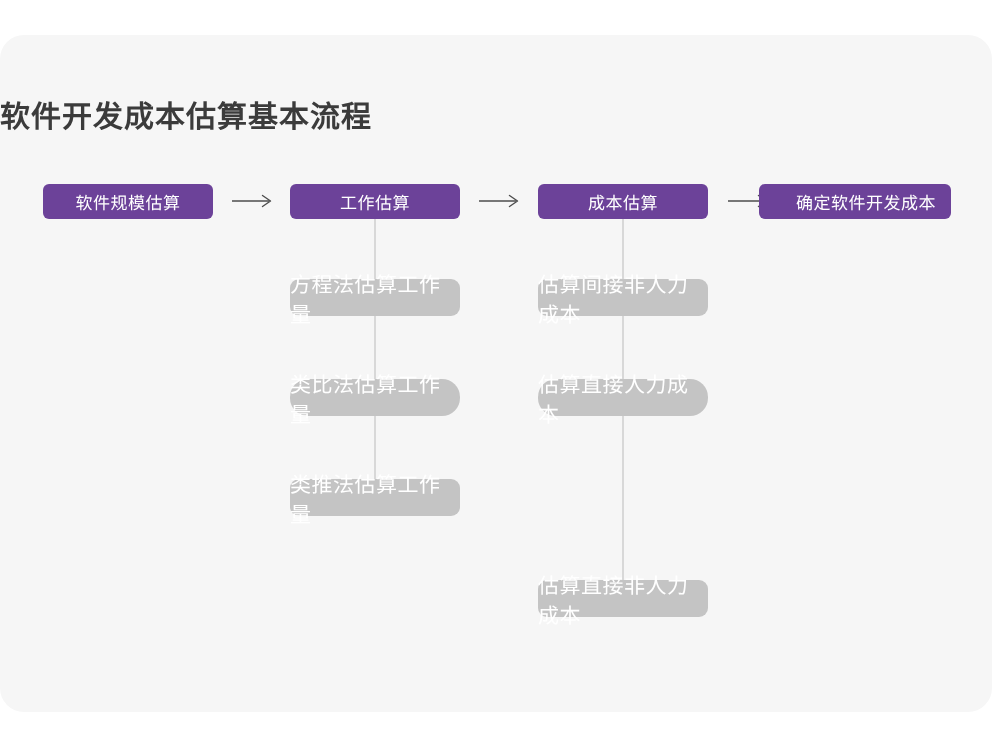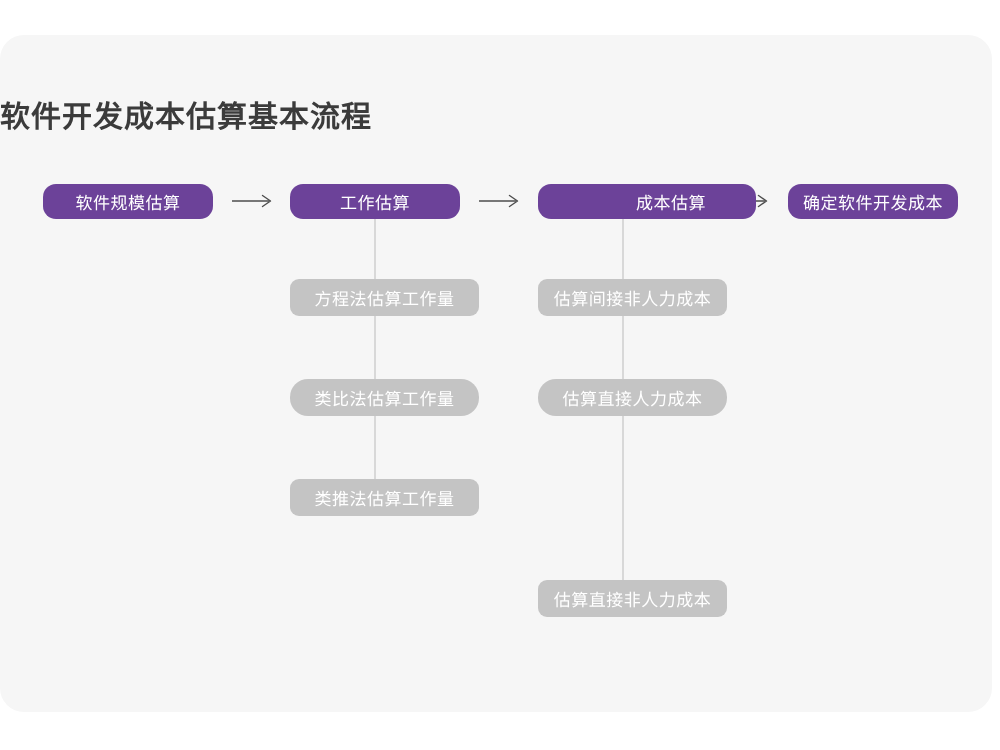--- a/index.html
+++ b/index.html
@@ -34,59 +34,59 @@
     font-weight: 700;
     letter-spacing: 1px;
     color: #3B3B3B;
   }
   .stage {
     position: absolute;
     top: 149px;
     width: 170px;
     height: 35px;
     background: #6C4299;
-    border-radius: 13px;
+    border-radius: 6px;
     color: #FFFFFF;
     font-size: 17px;
     letter-spacing: 0.5px;
     display: flex;
     align-items: center;
     justify-content: center;
     z-index: 3;
   }
   #stage-1 { left: 43px; }
   #stage-2 { left: 290px; }
-  #stage-3 { left: 538px; padding-left: 48px; }
-  #stage-4 { left: 788px; }
+  #stage-3 { left: 538px; }
+  #stage-4 { left: 759px; padding-left: 22px; }
   .arrow {
     position: absolute;
     top: 158px;
     width: 42px;
     height: 16px;
     z-index: 2;
   }
   #arrow-1 { left: 231px; }
   #arrow-2 { left: 478px; }
   #arrow-3 { left: 727px; }
   .vline {
     position: absolute;
     width: 2px;
     background: #D8D8D8;
     z-index: 1;
   }
   #vline-effort { left: 374px; top: 183px; height: 280px; }
   #vline-cost   { left: 622px; top: 183px; height: 380px; }
   .substep {
     position: absolute;
-    width: 189px;
+    width: 170px;
     height: 37px;
     background: #C4C4C4;
     border-radius: 9px;
     color: #FFFFFF;
-    font-size: 17px;
+    font-size: 21px;
     letter-spacing: 0.5px;
     display: flex;
     align-items: center;
     justify-content: center;
     z-index: 3;
   }
   .colA { left: 290px; }
   .colB { left: 538px; }
   .row1 { top: 244px; }
   .row2 { top: 344px; border-radius: 18px; }

